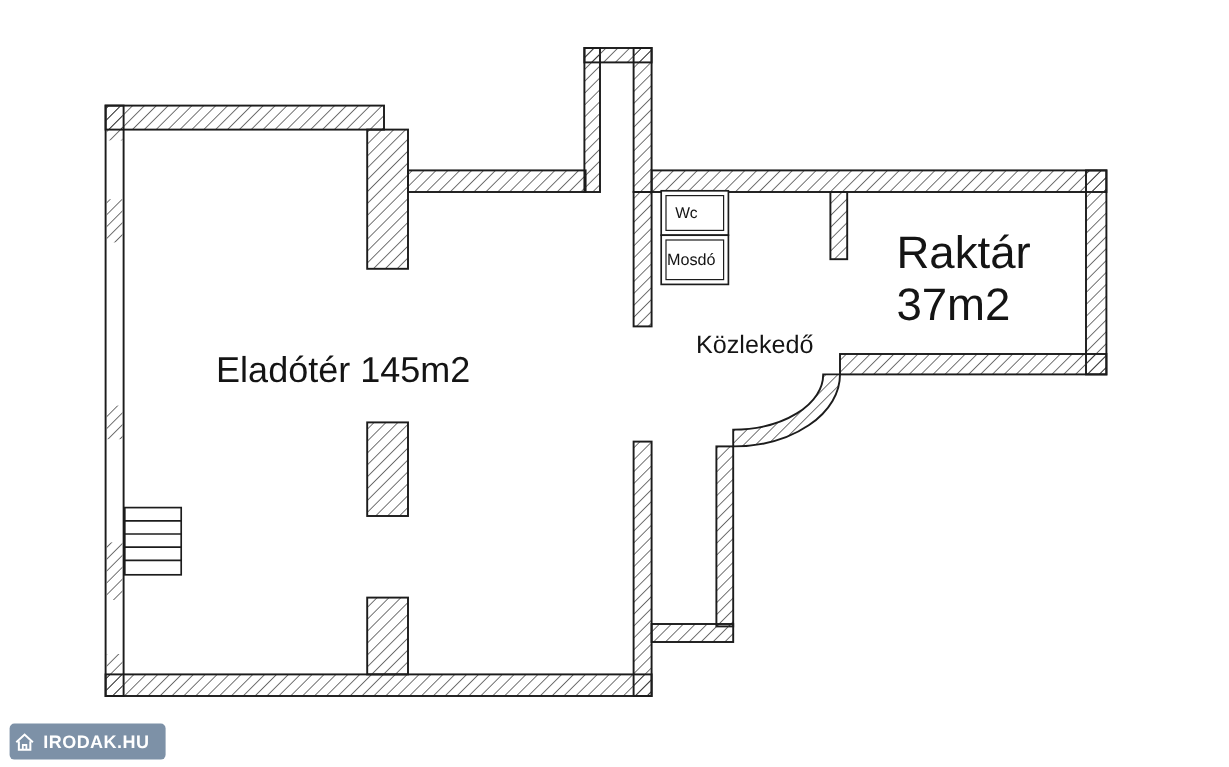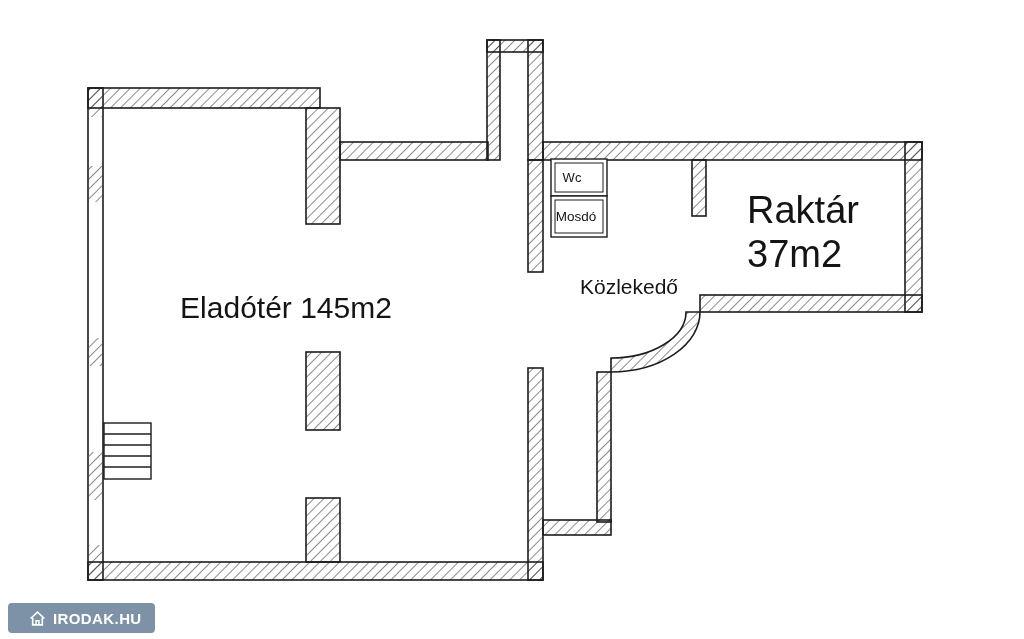--- a/index.html
+++ b/index.html
@@ -17,21 +17,21 @@
     fill: #141414;
   }
   .watermark {
     position: absolute;
     left: 8px;
     top: 603px;
     height: 30px;
     display: flex;
     align-items: center;
     gap: 7px;
-    padding: 0 13px 0 21px;
+    padding: 0 13px 0 4px;
     background: #7d91a7;
     border-radius: 4px;
     color: #ffffff;
     font-weight: bold;
     font-size: 15px;
     letter-spacing: 0.4px;
   }
 </style>
 </head>
 <body>

